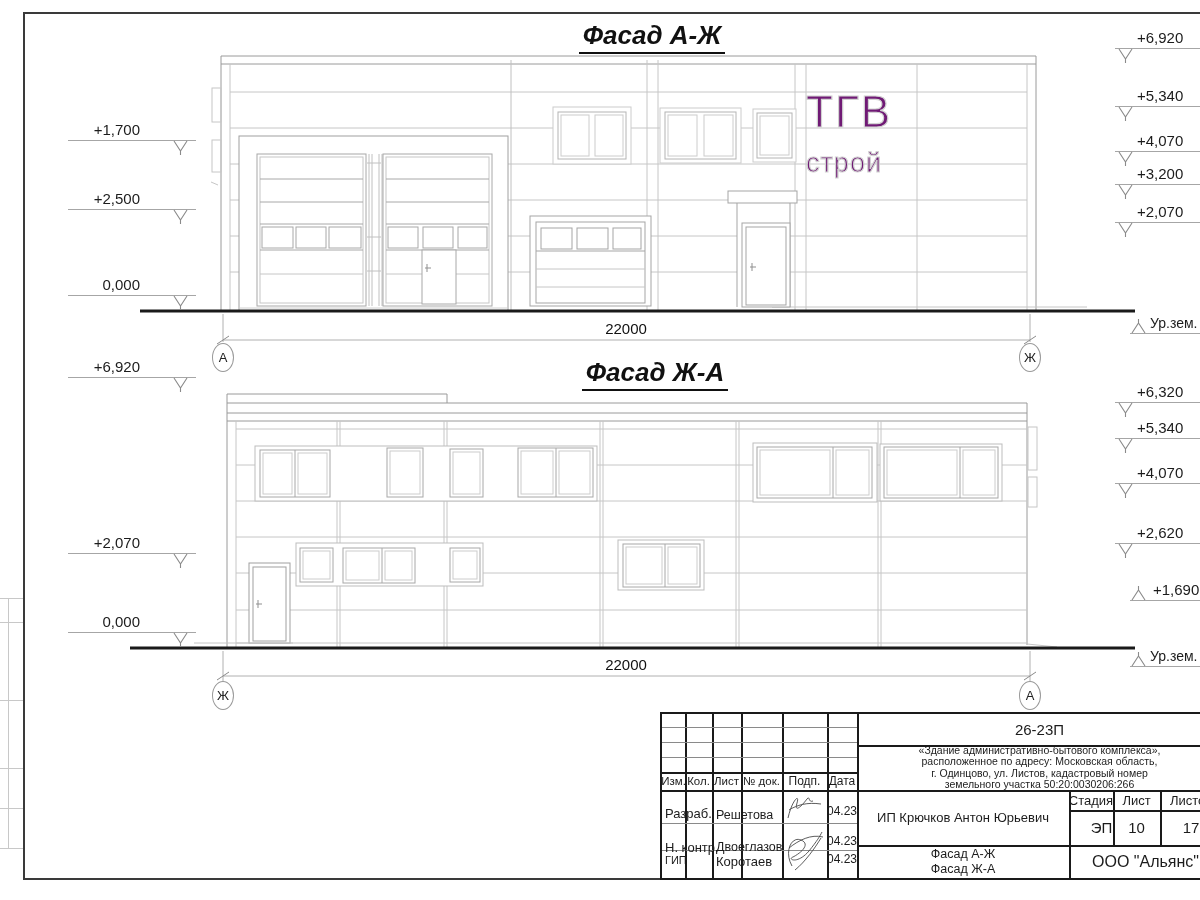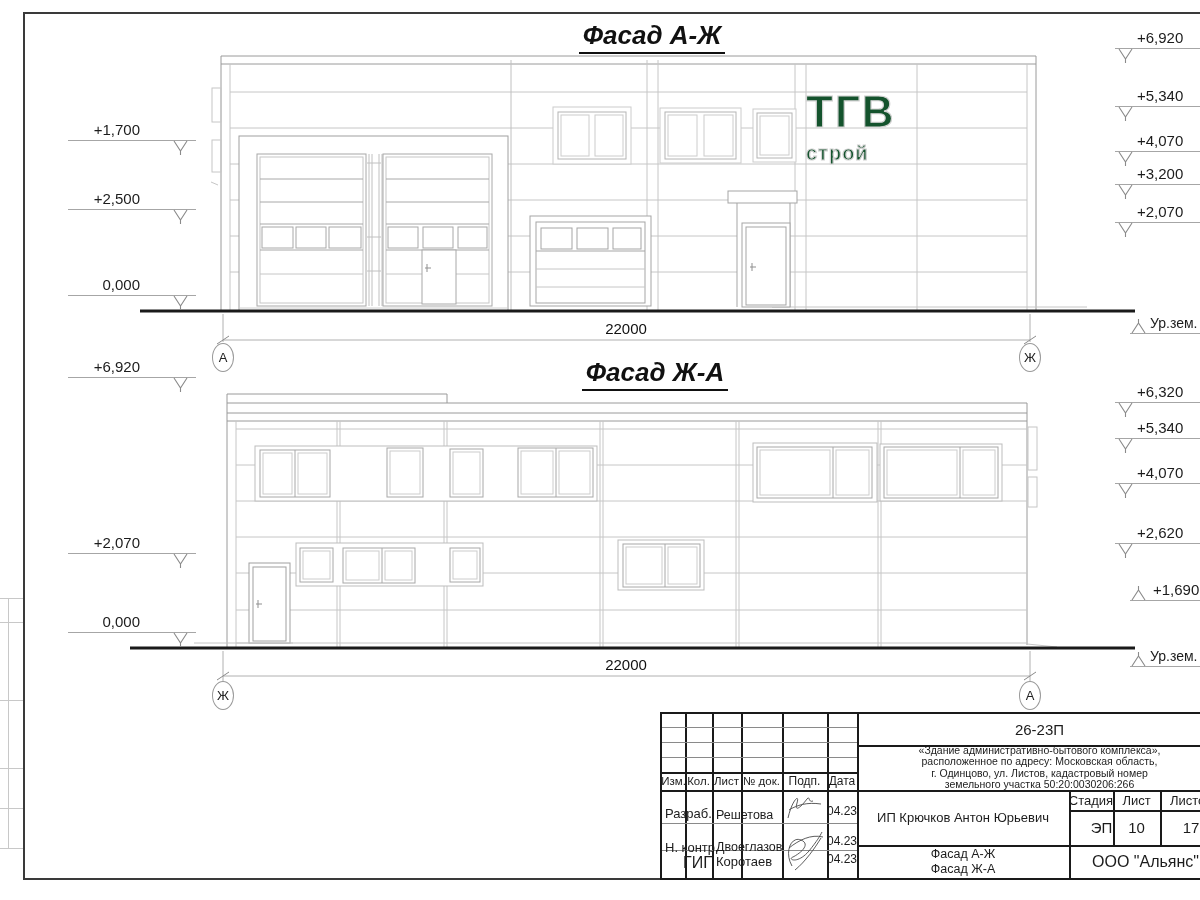--- a/index.html
+++ b/index.html
@@ -20,24 +20,24 @@
   .em .tick{position:absolute;top:100%;margin-top:-1px;}
   .em.left .tick{right:8px;}
   .em.right .tick{left:3px;}
   .em .tickup{position:absolute;bottom:0;left:1px;}
   .em.up .lbl{text-align:left;padding-left:20px;font-size:14px;}
   
   .dimtext{position:absolute;width:200px;text-align:center;font-size:15px;color:#111;}
   .axis{position:absolute;width:20px;height:27px;border:1px solid #9a9a9a;border-radius:50%;
         text-align:center;line-height:27px;font-size:13px;color:#222;background:#fff;}
   
-  .wm{position:absolute;font-weight:bold;color:#14532d;-webkit-text-stroke:1.2px #d2d2d2;
+  .wm{position:absolute;font-weight:normal;color:#701a75;-webkit-text-stroke:1.2px #d2d2d2;
       line-height:1;letter-spacing:2px;}
   .wm .l1{font-size:44px;display:block;}
-  .wm .l2{font-size:20px;display:block;margin-top:9px;letter-spacing:1px;}
+  .wm .l2{font-size:27px;display:block;margin-top:16px;letter-spacing:1px;}
   
   .tb{position:absolute;left:660px;top:712px;width:562px;height:168px;box-sizing:border-box;
       border-top:2px solid #1a1a1a;border-left:2px solid #1a1a1a;border-bottom:2px solid #1a1a1a;
       background:#fff;font-size:12px;}
   .tb .v,.tb .h{position:absolute;background:#1a1a1a;}
   .tb .v{width:1.5px;} .tb .h{height:1.5px;}
   .tb .hl{position:absolute;background:#8a8a8a;height:1px;}
   .tb .cell{position:absolute;white-space:nowrap;}
   .tb .ctr{display:flex;align-items:center;justify-content:center;text-align:center;}
   .margin-frag div{position:absolute;background:#c8c8c8;}
@@ -442,21 +442,21 @@
   <div class="cell ctr" style="left:79px;top:58px;width:41px;height:18px;font-size:11.5px">№ док.</div>
   <div class="cell ctr" style="left:120px;top:58px;width:45px;height:18px;font-size:12px">Подп.</div>
   <div class="cell ctr" style="left:165px;top:58px;width:30px;height:18px;font-size:12px">Дата</div>
 
   <div class="cell" style="left:3px;top:92px;font-size:13px">Разраб.</div>
   <div class="cell" style="left:54px;top:94px;font-size:12.5px">Решетова</div>
   <div class="cell ctr" style="left:165px;top:88px;width:30px;height:18px;font-size:12px">04.23</div>
   <div class="cell" style="left:3px;top:126px;font-size:13px">Н. контр.</div>
   <div class="cell" style="left:54px;top:126px;font-size:12.5px">Двоеглазов</div>
   <div class="cell ctr" style="left:165px;top:119px;width:30px;height:16px;font-size:12px">04.23</div>
-  <div class="cell" style="left:21px;top:140px;font-size:16px">ГИП</div>
+  <div class="cell" style="left:3px;top:140px;font-size:11px">ГИП</div>
   <div class="cell" style="left:54px;top:140px;font-size:13px">Коротаев</div>
   <div class="cell ctr" style="left:165px;top:137px;width:30px;height:16px;font-size:12px">04.23</div>
 
   <svg class="abs" style="left:118px;top:76px" width="48" height="88">
     <path d="M8 28 C12 10 20 3 17 13 C14 23 21 17 27 9 C30 5 28 13 33 11 M9 20 C17 15 27 12 41 14" fill="none" stroke="#4a4a4a" stroke-width="0.9"></path>
     <path d="M12 76 C4 62 11 46 21 50 C31 54 21 63 13 67 C7 69 17 75 29 61 C37 51 40 46 42 42 M15 80 C25 72 35 58 41 48 M9 58 C19 50 31 44 43 47" fill="none" stroke="#4a4a4a" stroke-width="0.9"></path>
   </svg>
 
   <div class="cell ctr" style="left:195px;top:0;width:365px;height:31px;font-size:15px">26-23П</div>
   <div class="cell ctr" style="left:195px;top:31px;width:365px;height:45px;font-size:10.5px;line-height:11.2px;flex-direction:column">

